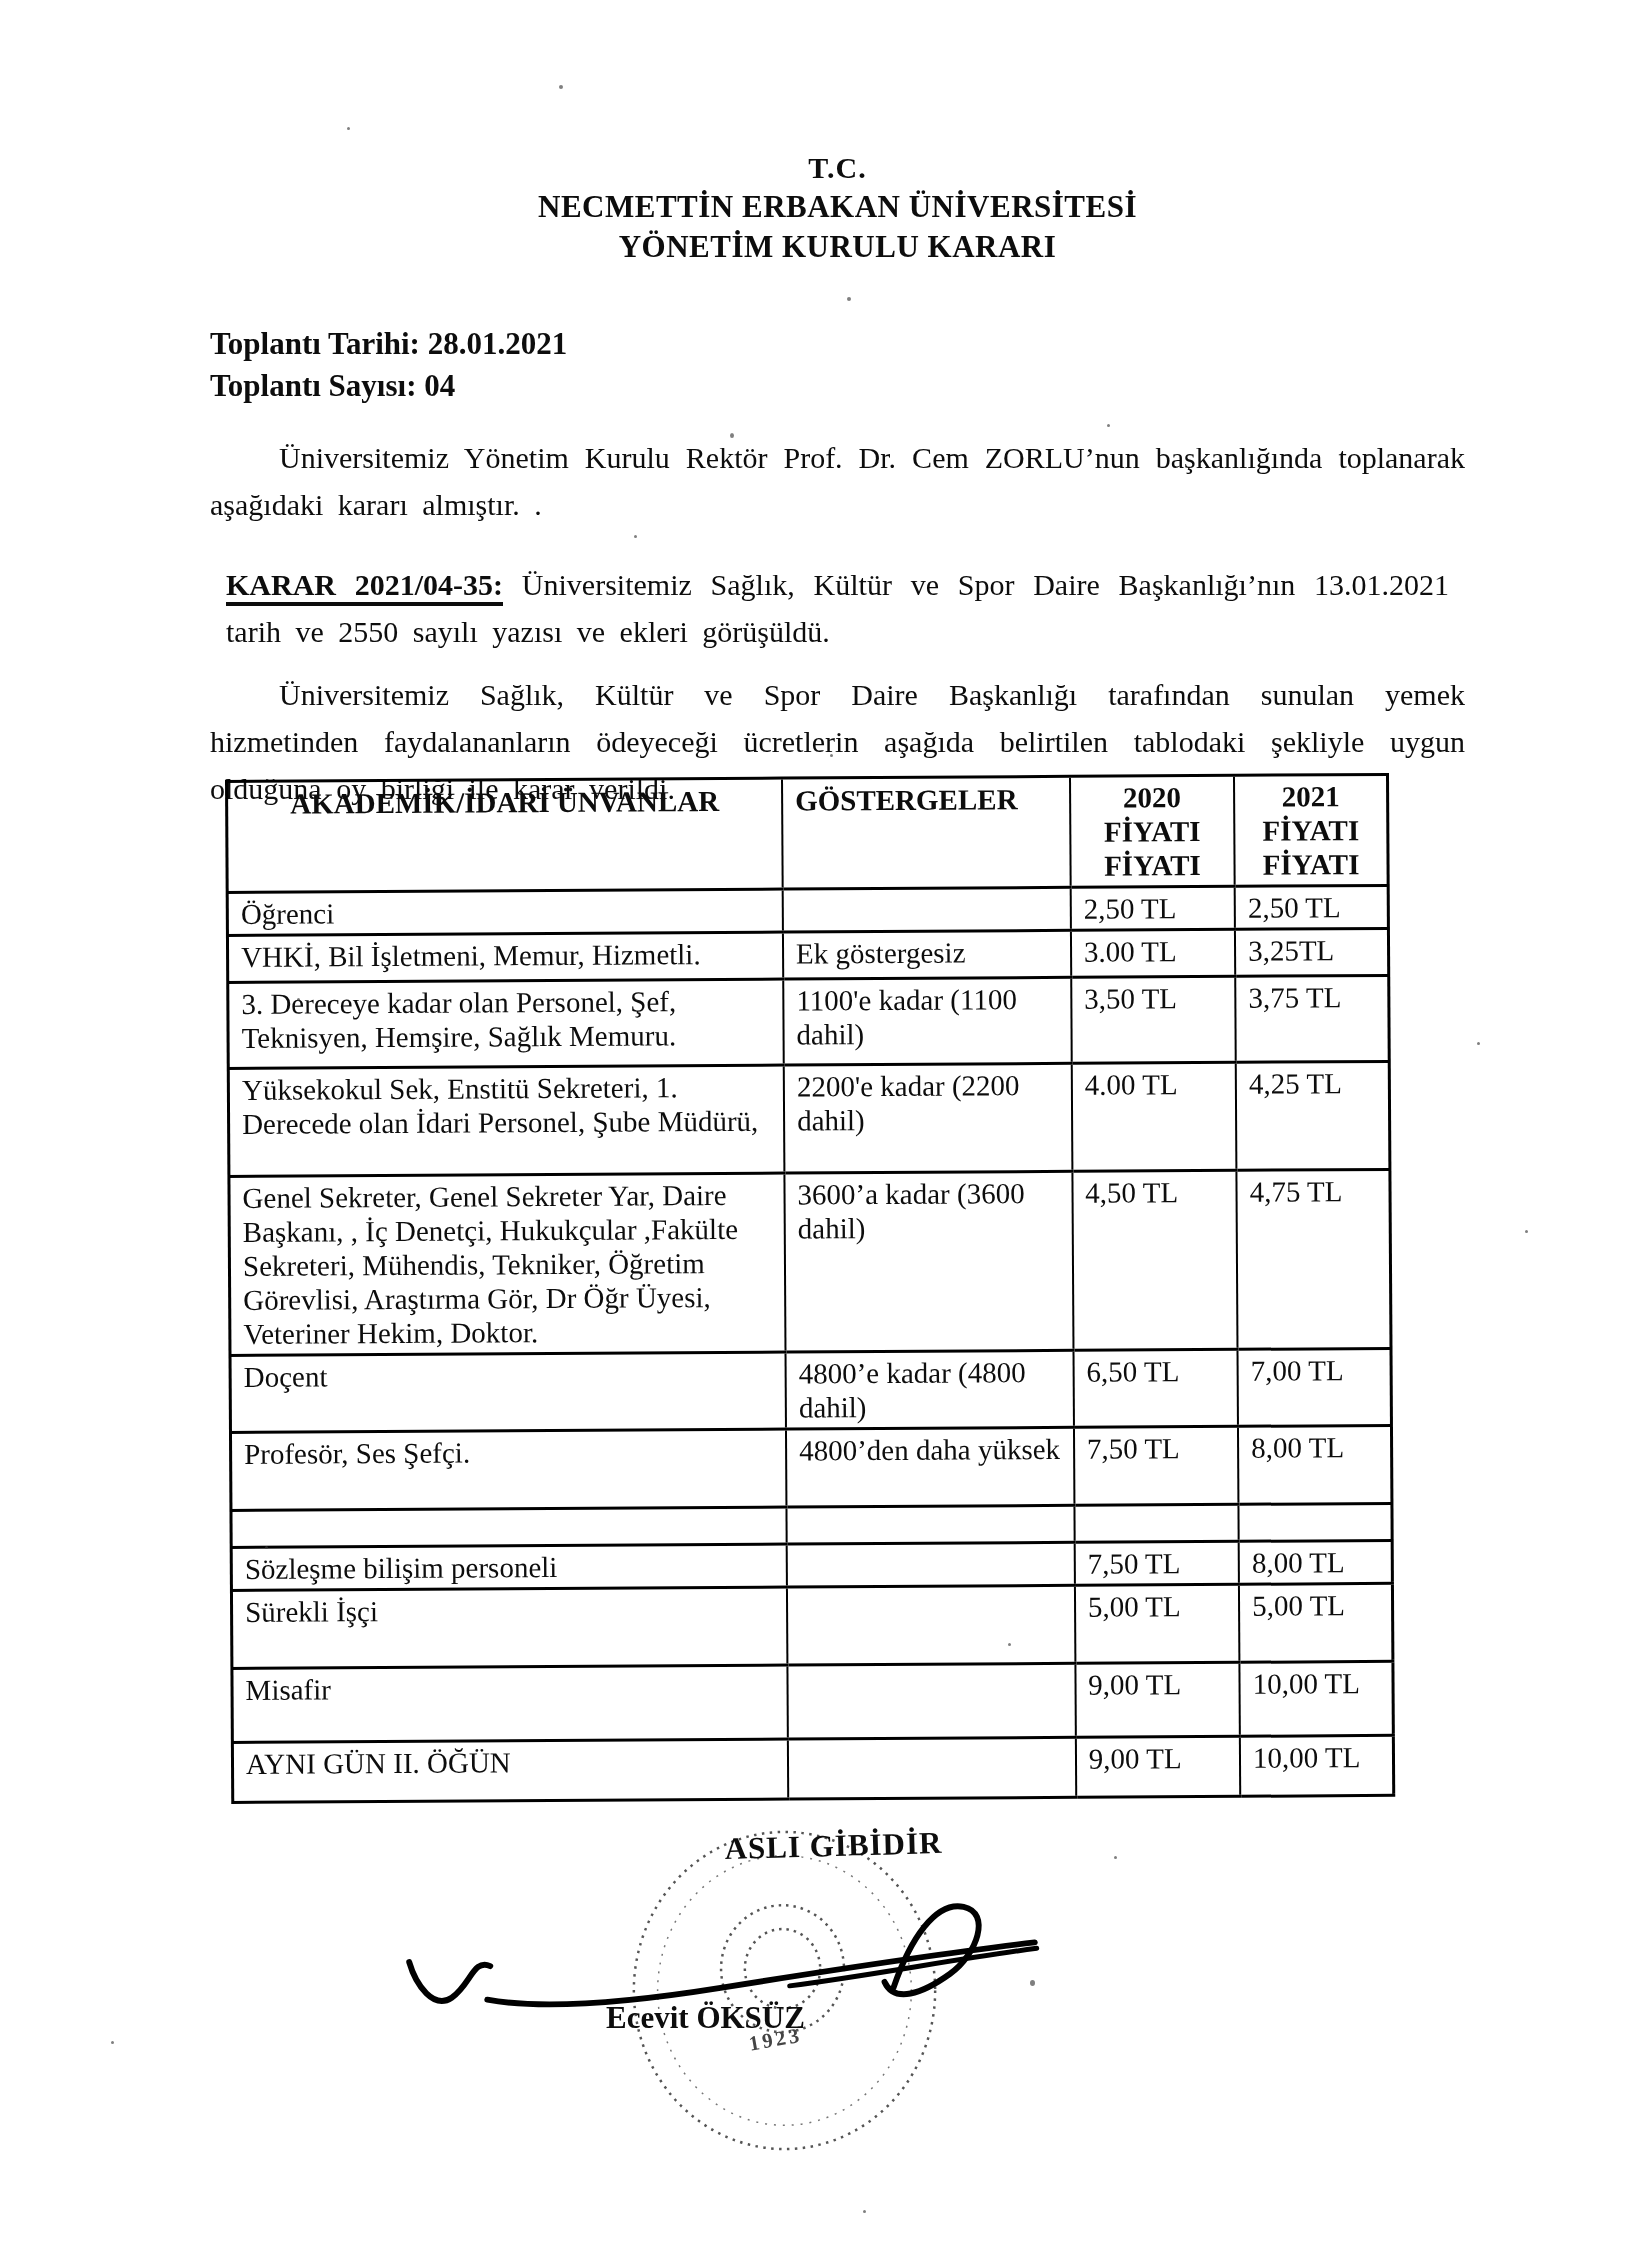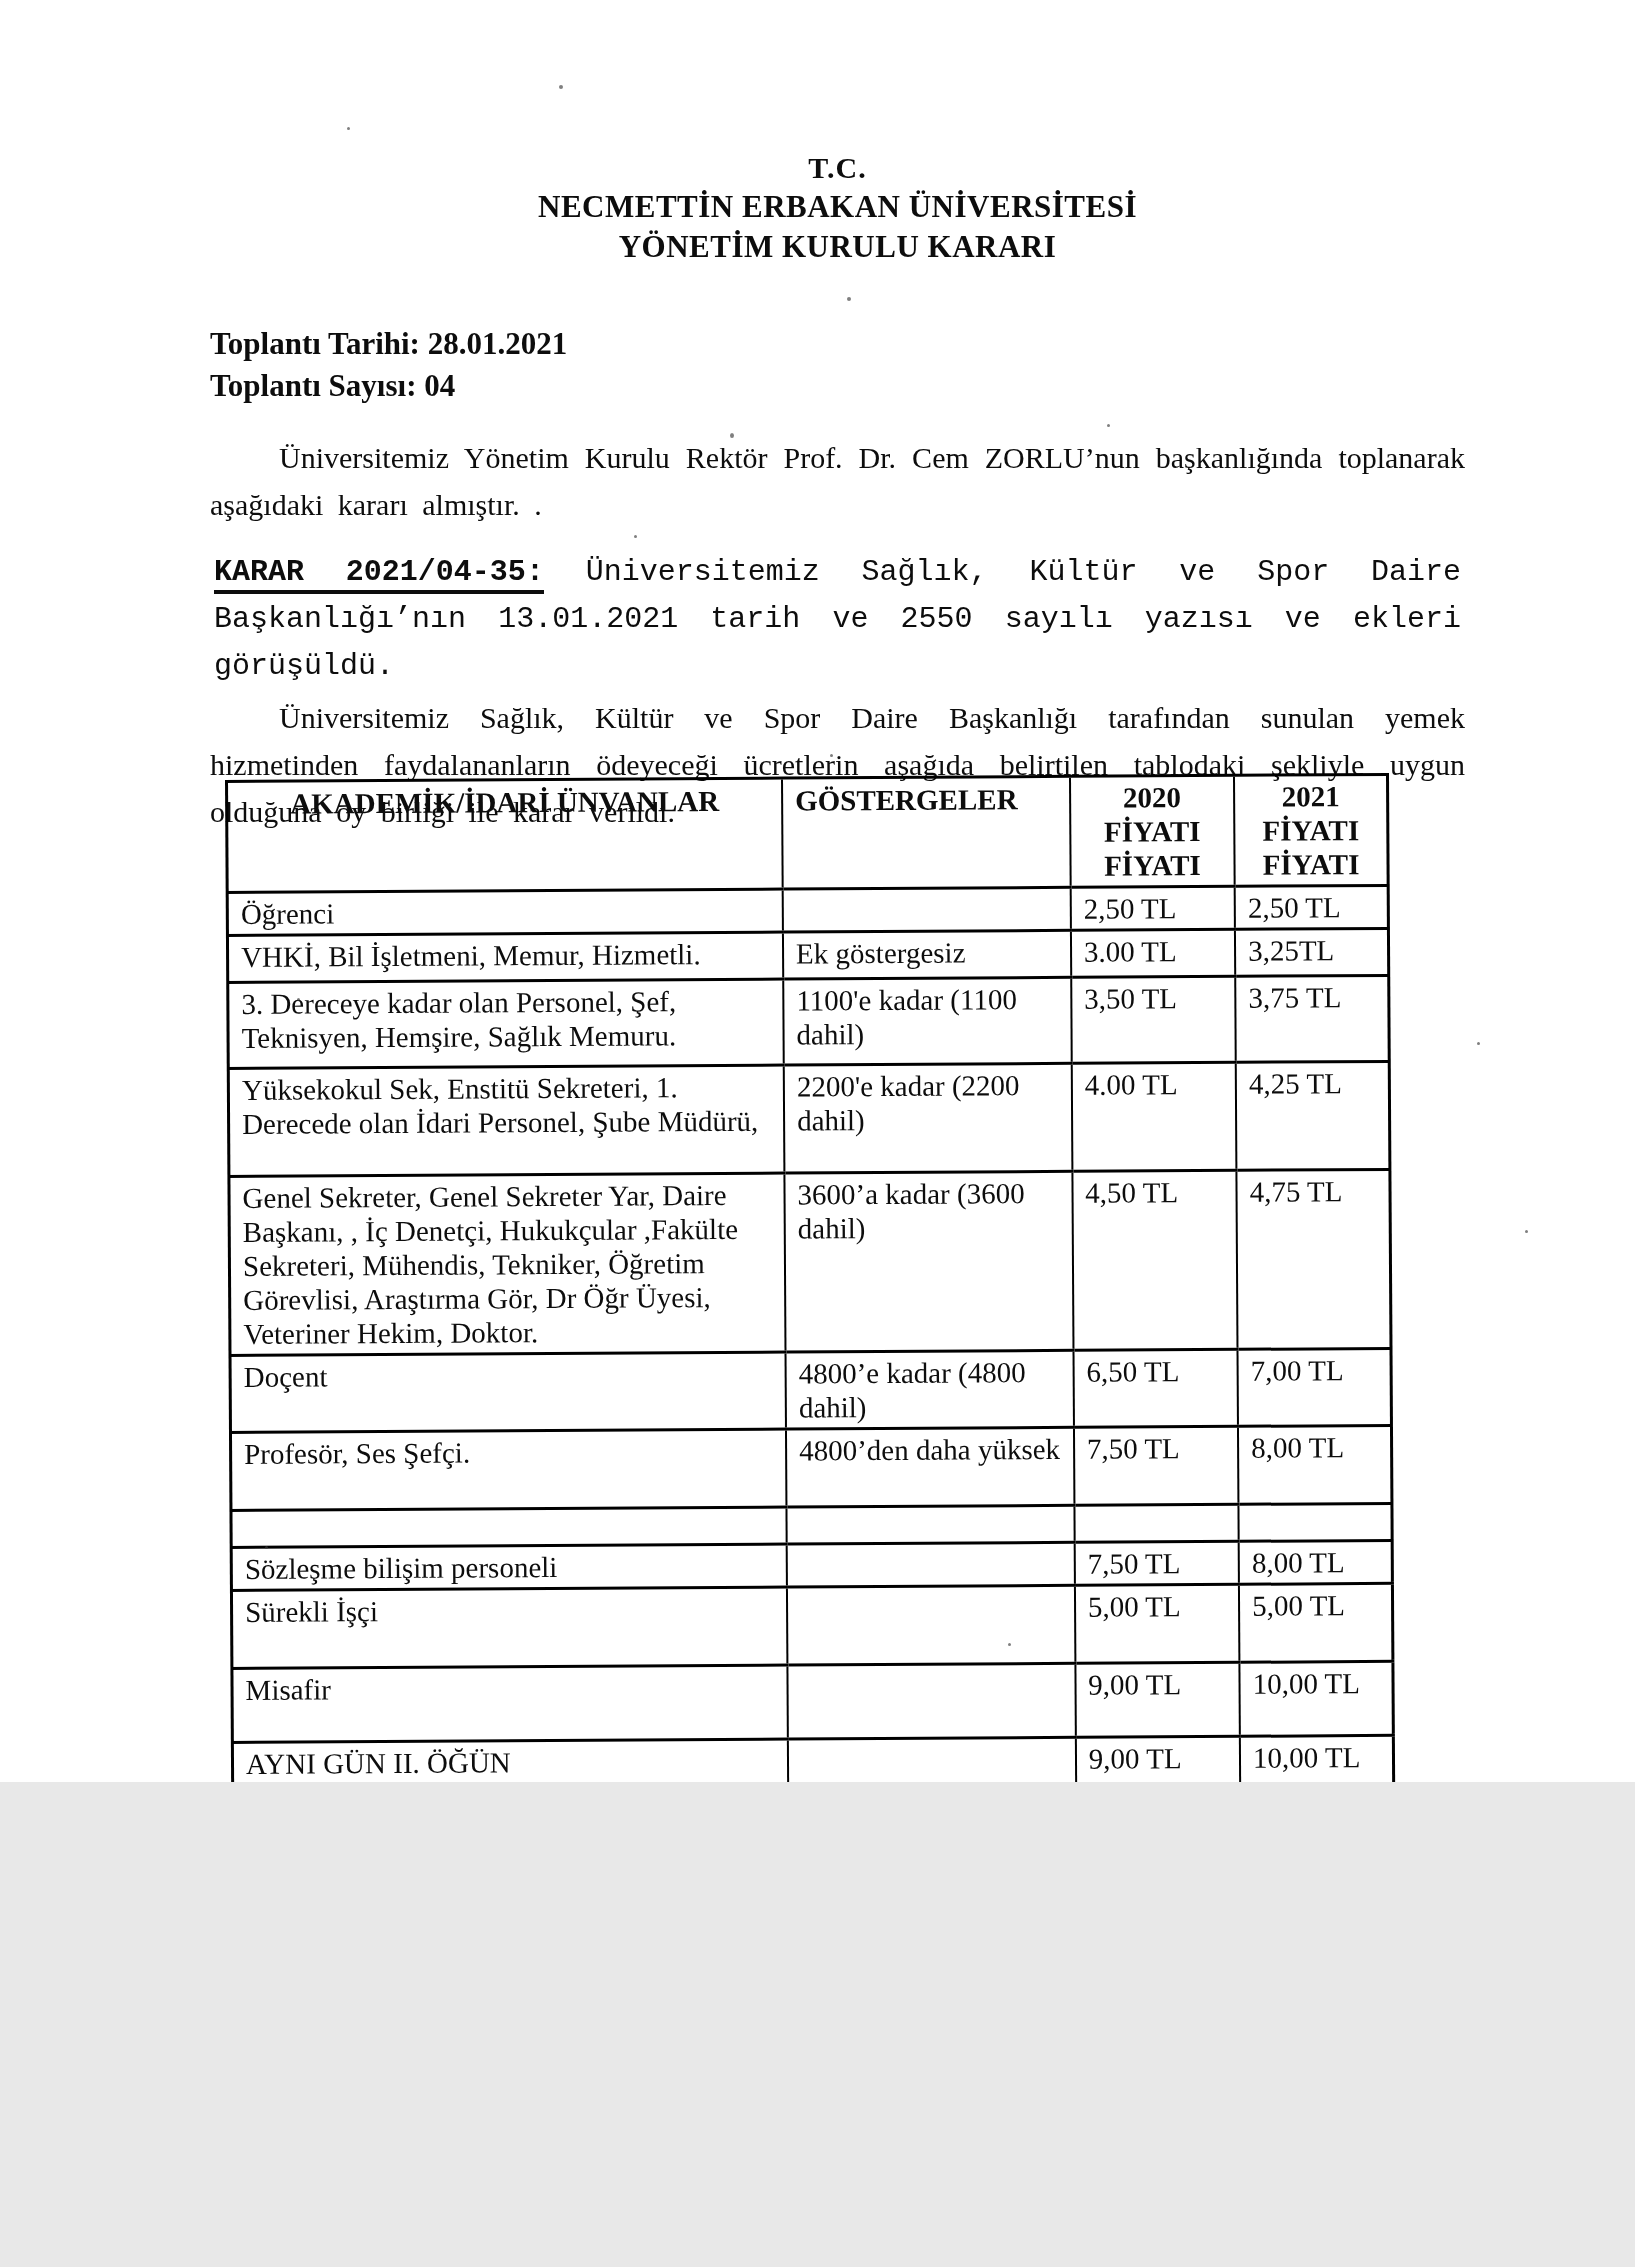--- a/index.html
+++ b/index.html
@@ -1,18 +1,18 @@
 <!DOCTYPE html>
 <html><head>
 <meta charset="utf-8">
 <style>
   html,body { margin:0; padding:0; background:#e8e8e8; }
   .page {
     position:relative;
-    width:1636px; height:1782px;
+    width:1636px; height:2267px;
     margin:0 auto;
     background:#ffffff;
     font-family:"Liberation Serif","DejaVu Serif",serif;
     color:#0d0d0d;
     overflow:hidden;
   }
   
   .letterhead {
     position:absolute; top:149px; left:210px; width:1255px;
     text-align:center; font-weight:bold;
@@ -27,21 +27,21 @@
   }
   
   .bodytext {
     position:absolute; left:210px; width:1255px;
     font-size:30px; line-height:47px;
     text-align:justify; word-spacing:7px;
   }
   .p-intro  { top:434px; }
   .p-karar  { top:545px; }
   .indent { text-indent:69px; margin:0; }
-  .noindent { text-indent:0; margin:4px;font-family:Liberation Mono, monospace; }
+  .noindent { text-indent:0; margin:16px; }
   .karar-ref {
     font-weight:bold;
     border-bottom:4px solid #0d0d0d;
     padding-bottom:1px;
   }
   
   .price-table {
     position:absolute; left:225px; top:780px;
     width:1164px;
     border-collapse:collapse;

